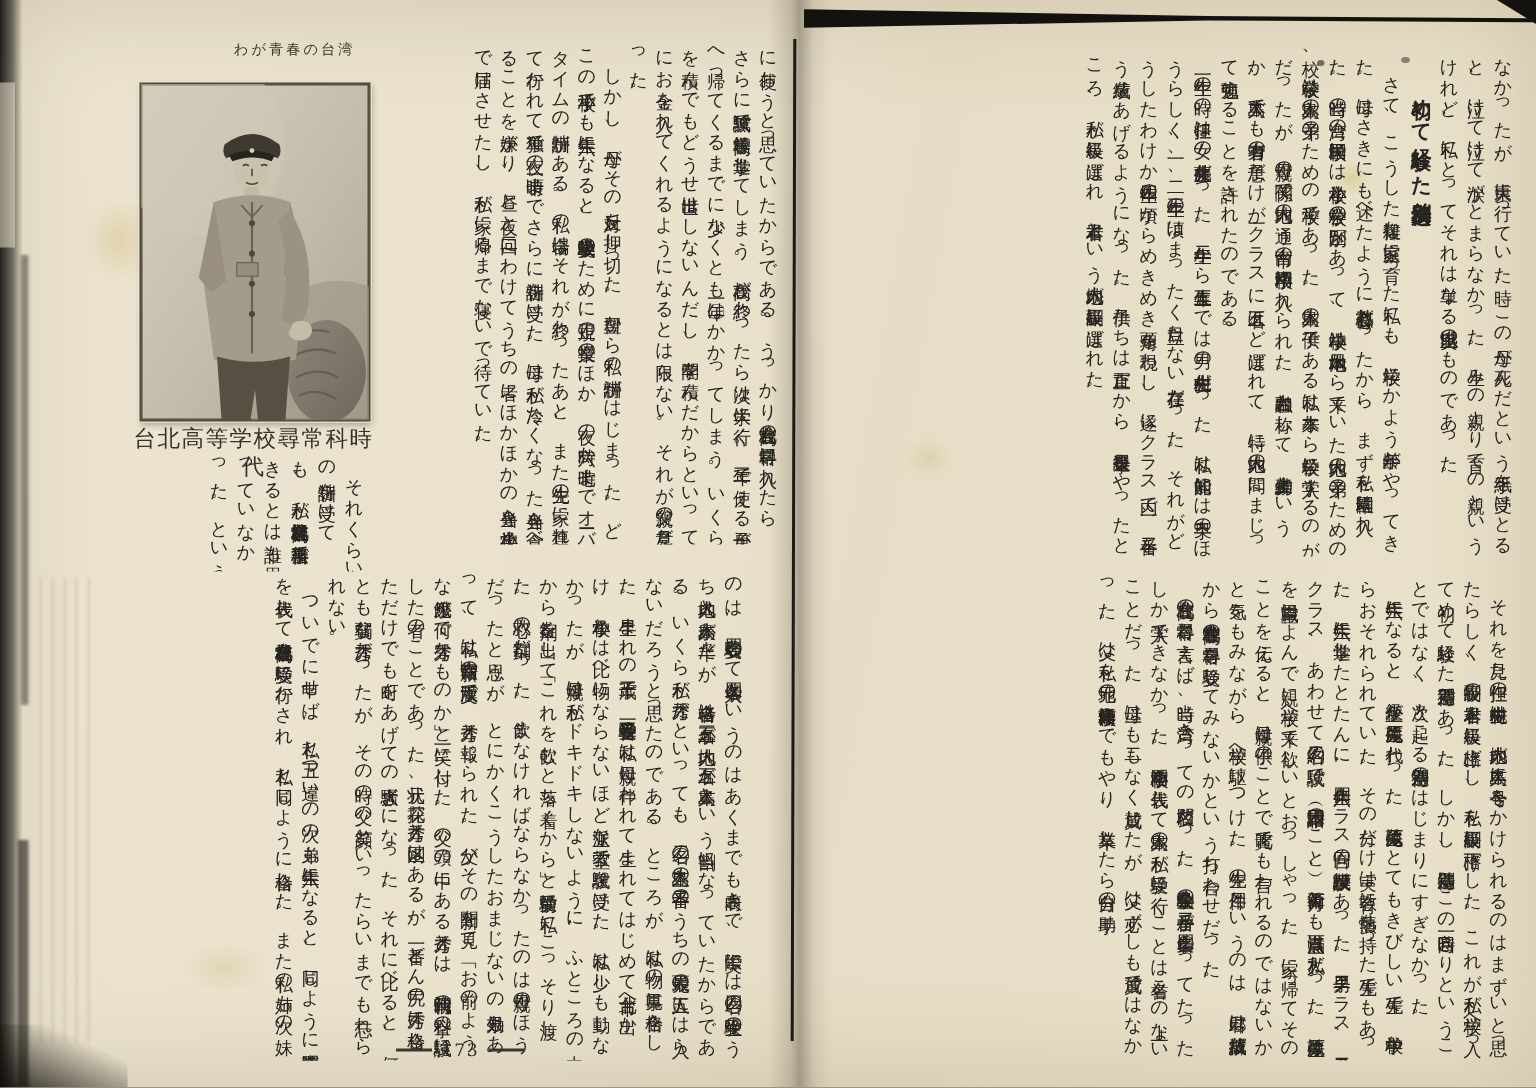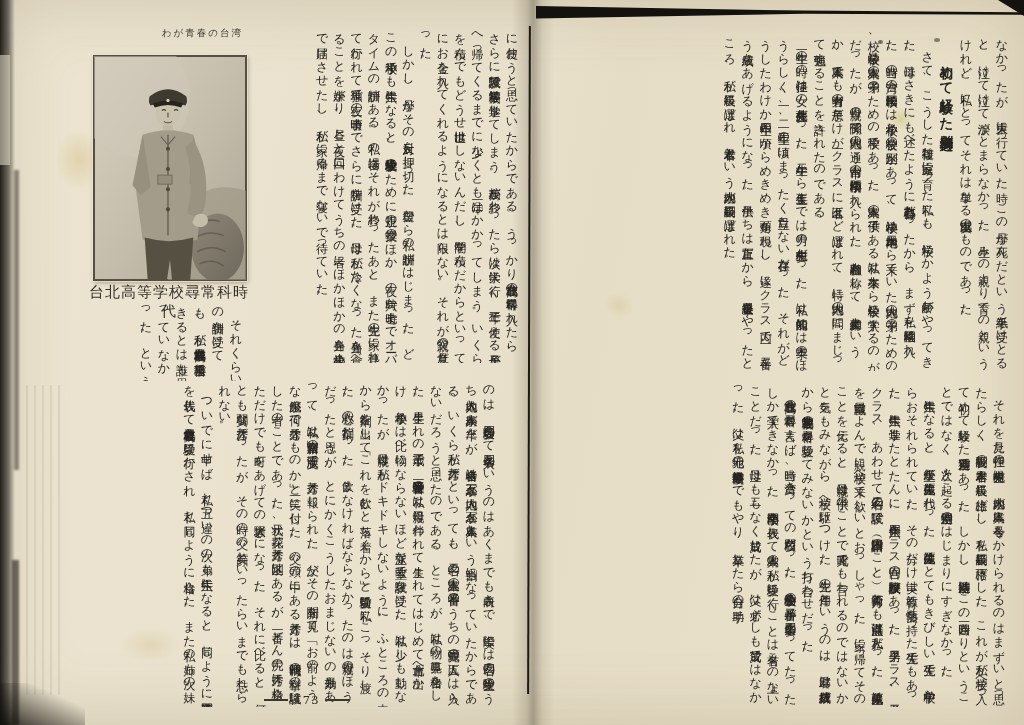--- a/index.html
+++ b/index.html
@@ -48,21 +48,21 @@
   .vtext p{margin:0;padding:0;}
   .vtext p.ind{text-indent:1em;}
   .vheading{font-weight:bold;font-size:13.5px;text-indent:1.8em;margin:0 13px;letter-spacing:1px;}
 
   .rp-top{position:absolute;left:0;top:6px;width:462px;height:340px;line-height:1.5;}
   .rp-bottom{position:absolute;left:6px;top:354px;width:452px;height:328px;line-height:1.45;}
 
   .lp-top-text{position:absolute;left:180px;top:0;width:285px;height:338px;line-height:1.44;}
   .lp-bottom{position:absolute;left:6px;top:352px;width:436px;height:330px;line-height:1.47;}
 
-  .running-head{position:absolute;left:43px;top:2px;width:145px;text-align:right;
+  .running-head{position:absolute;left:69px;top:2px;width:145px;text-align:center;
     font-size:9.5px;letter-spacing:2px;color:#3a372f;}
   .photo-frame{position:absolute;left:38px;top:30px;width:152px;height:224px;
     background:#cfc7b5;border:1px solid #564f41;box-shadow:0 0 0 1px rgba(236,228,208,.8),1px 2px 4px rgba(60,50,30,.35);}
   .photo-frame svg{display:block;width:100%;height:100%;}
   .photo-caption{position:absolute;left:34px;top:258px;width:160px;text-align:center;
     font-size:15px;letter-spacing:1px;color:#34312a;}
   .lp-photo-below{position:absolute;left:16px;top:274px;width:174px;height:82px;line-height:1.5;}
 
   .page-num{position:absolute;width:200px;text-align:center;font-size:11.5px;color:#2e2b25;letter-spacing:1px;}
   .page-num .rule{display:inline-block;width:24px;height:1.4px;background:#3a372f;vertical-align:middle;margin:0 7px 2px 7px;}

